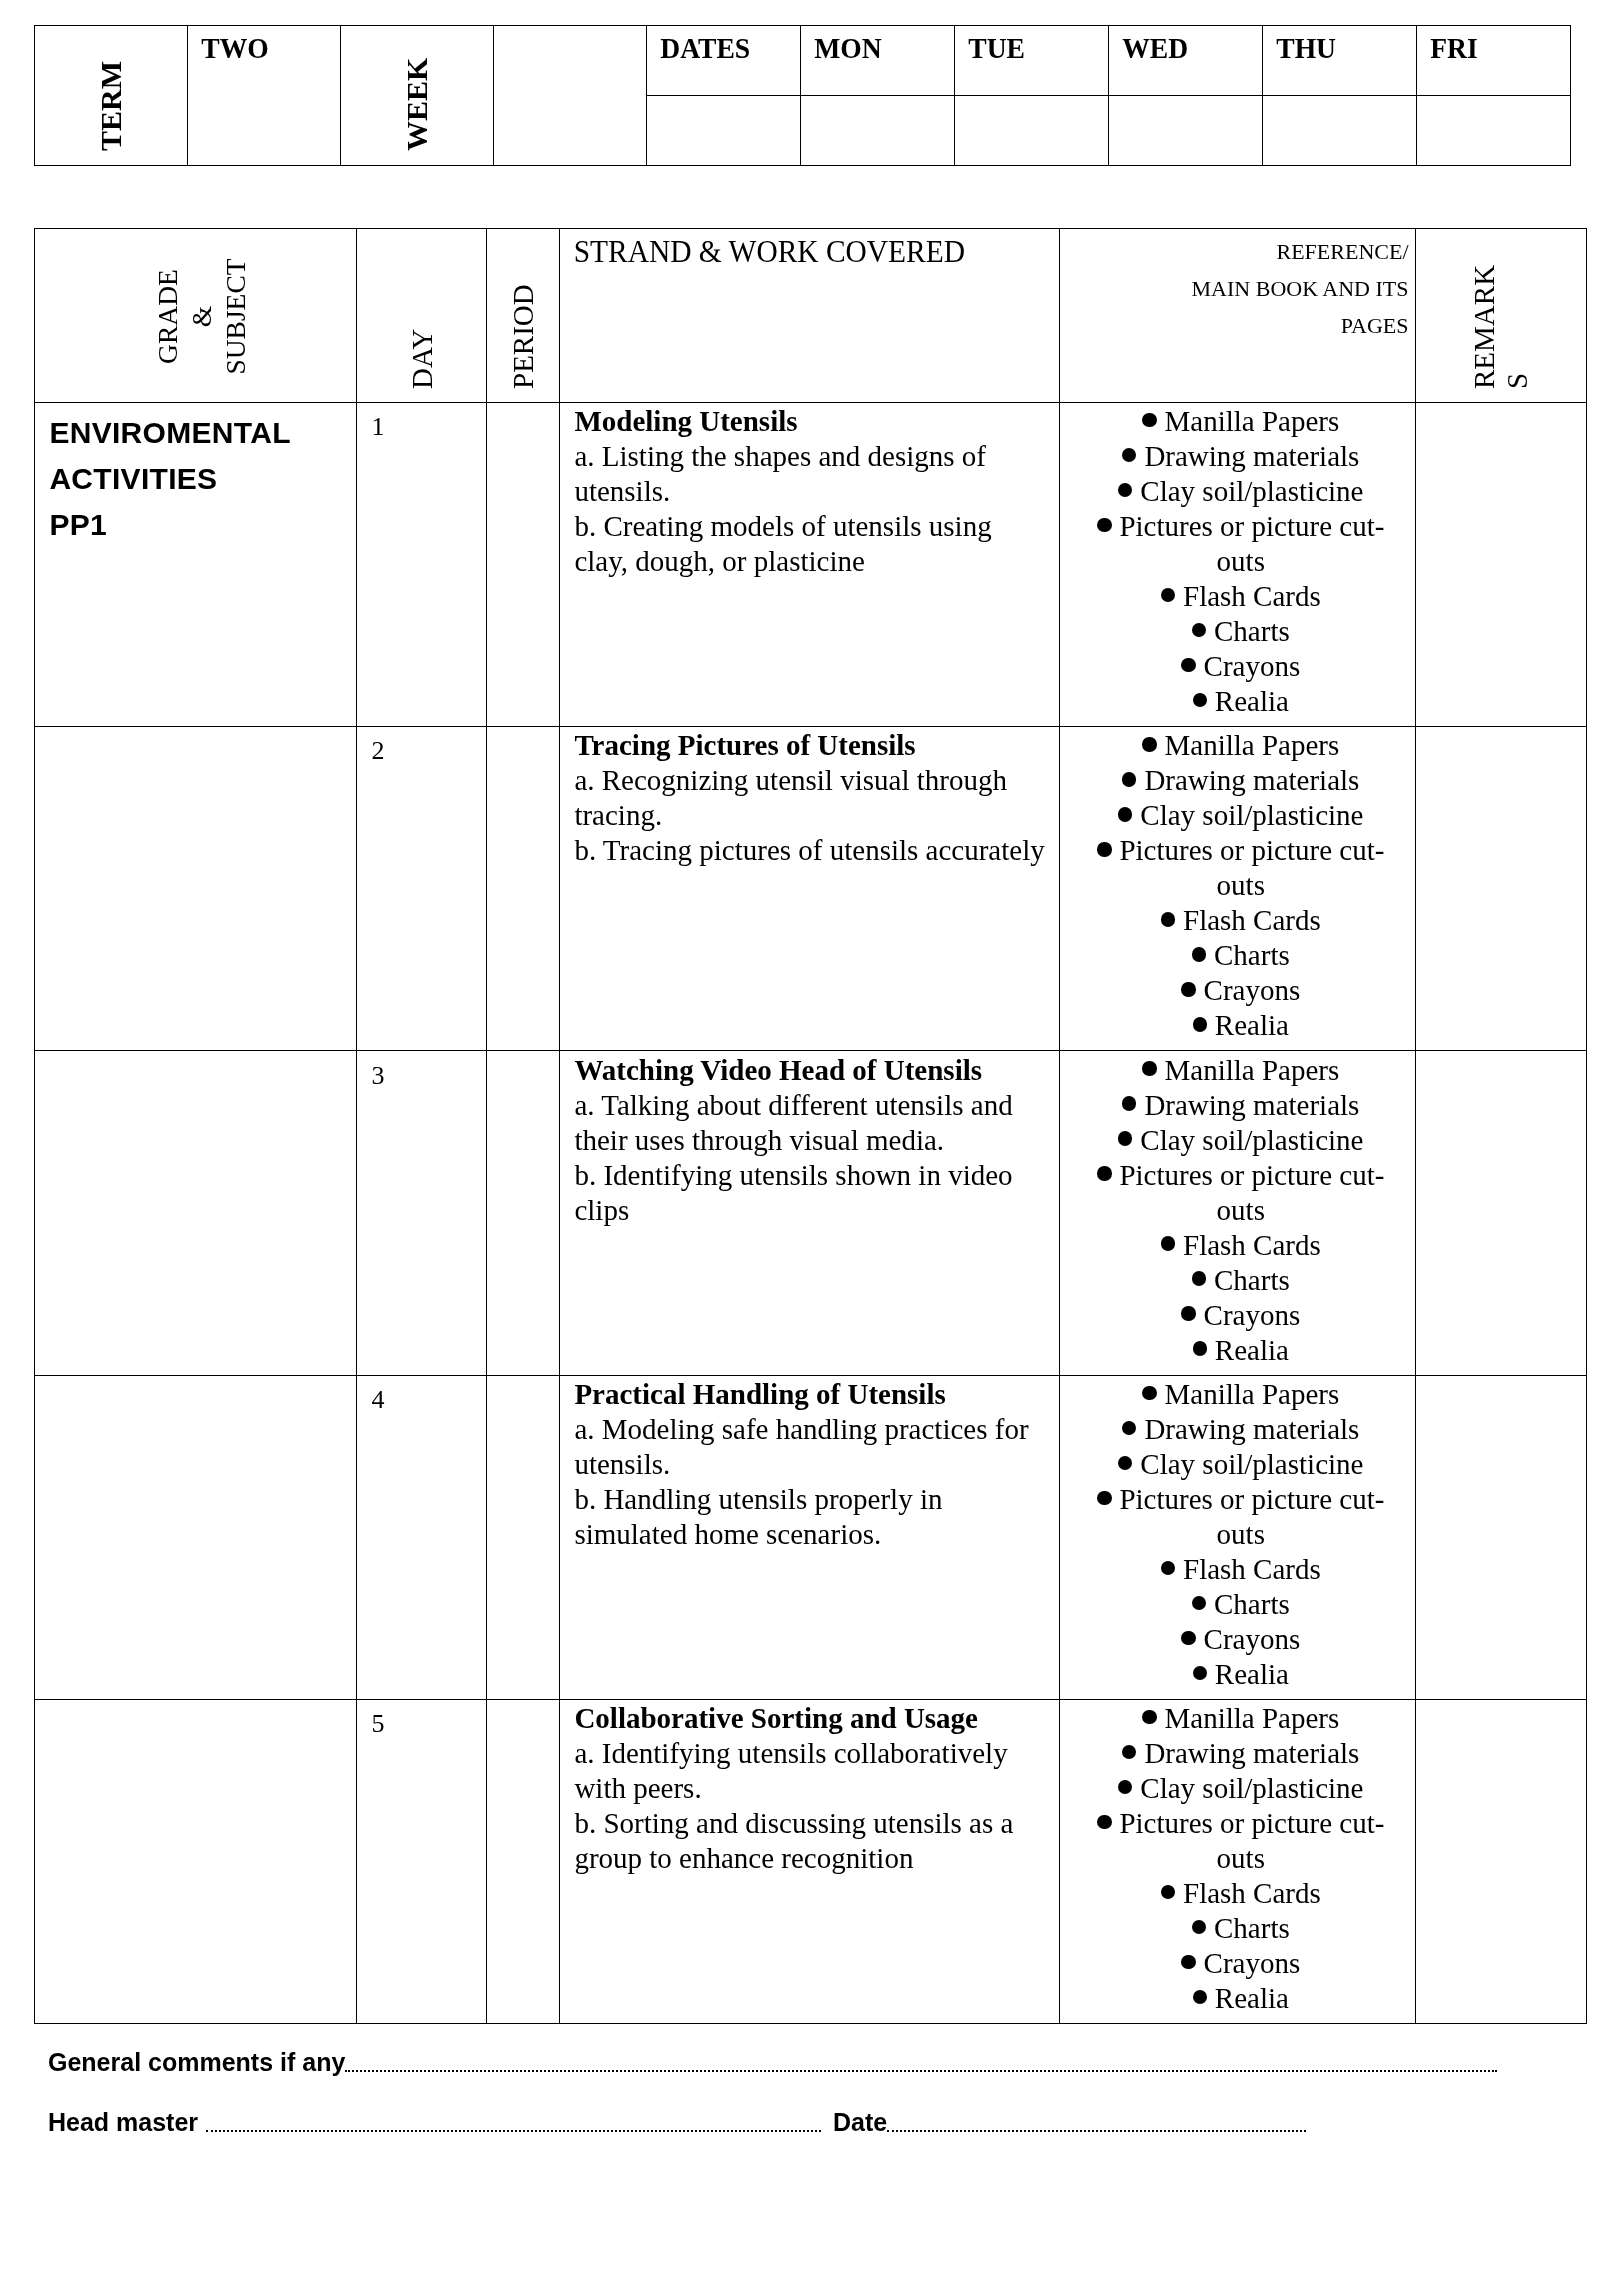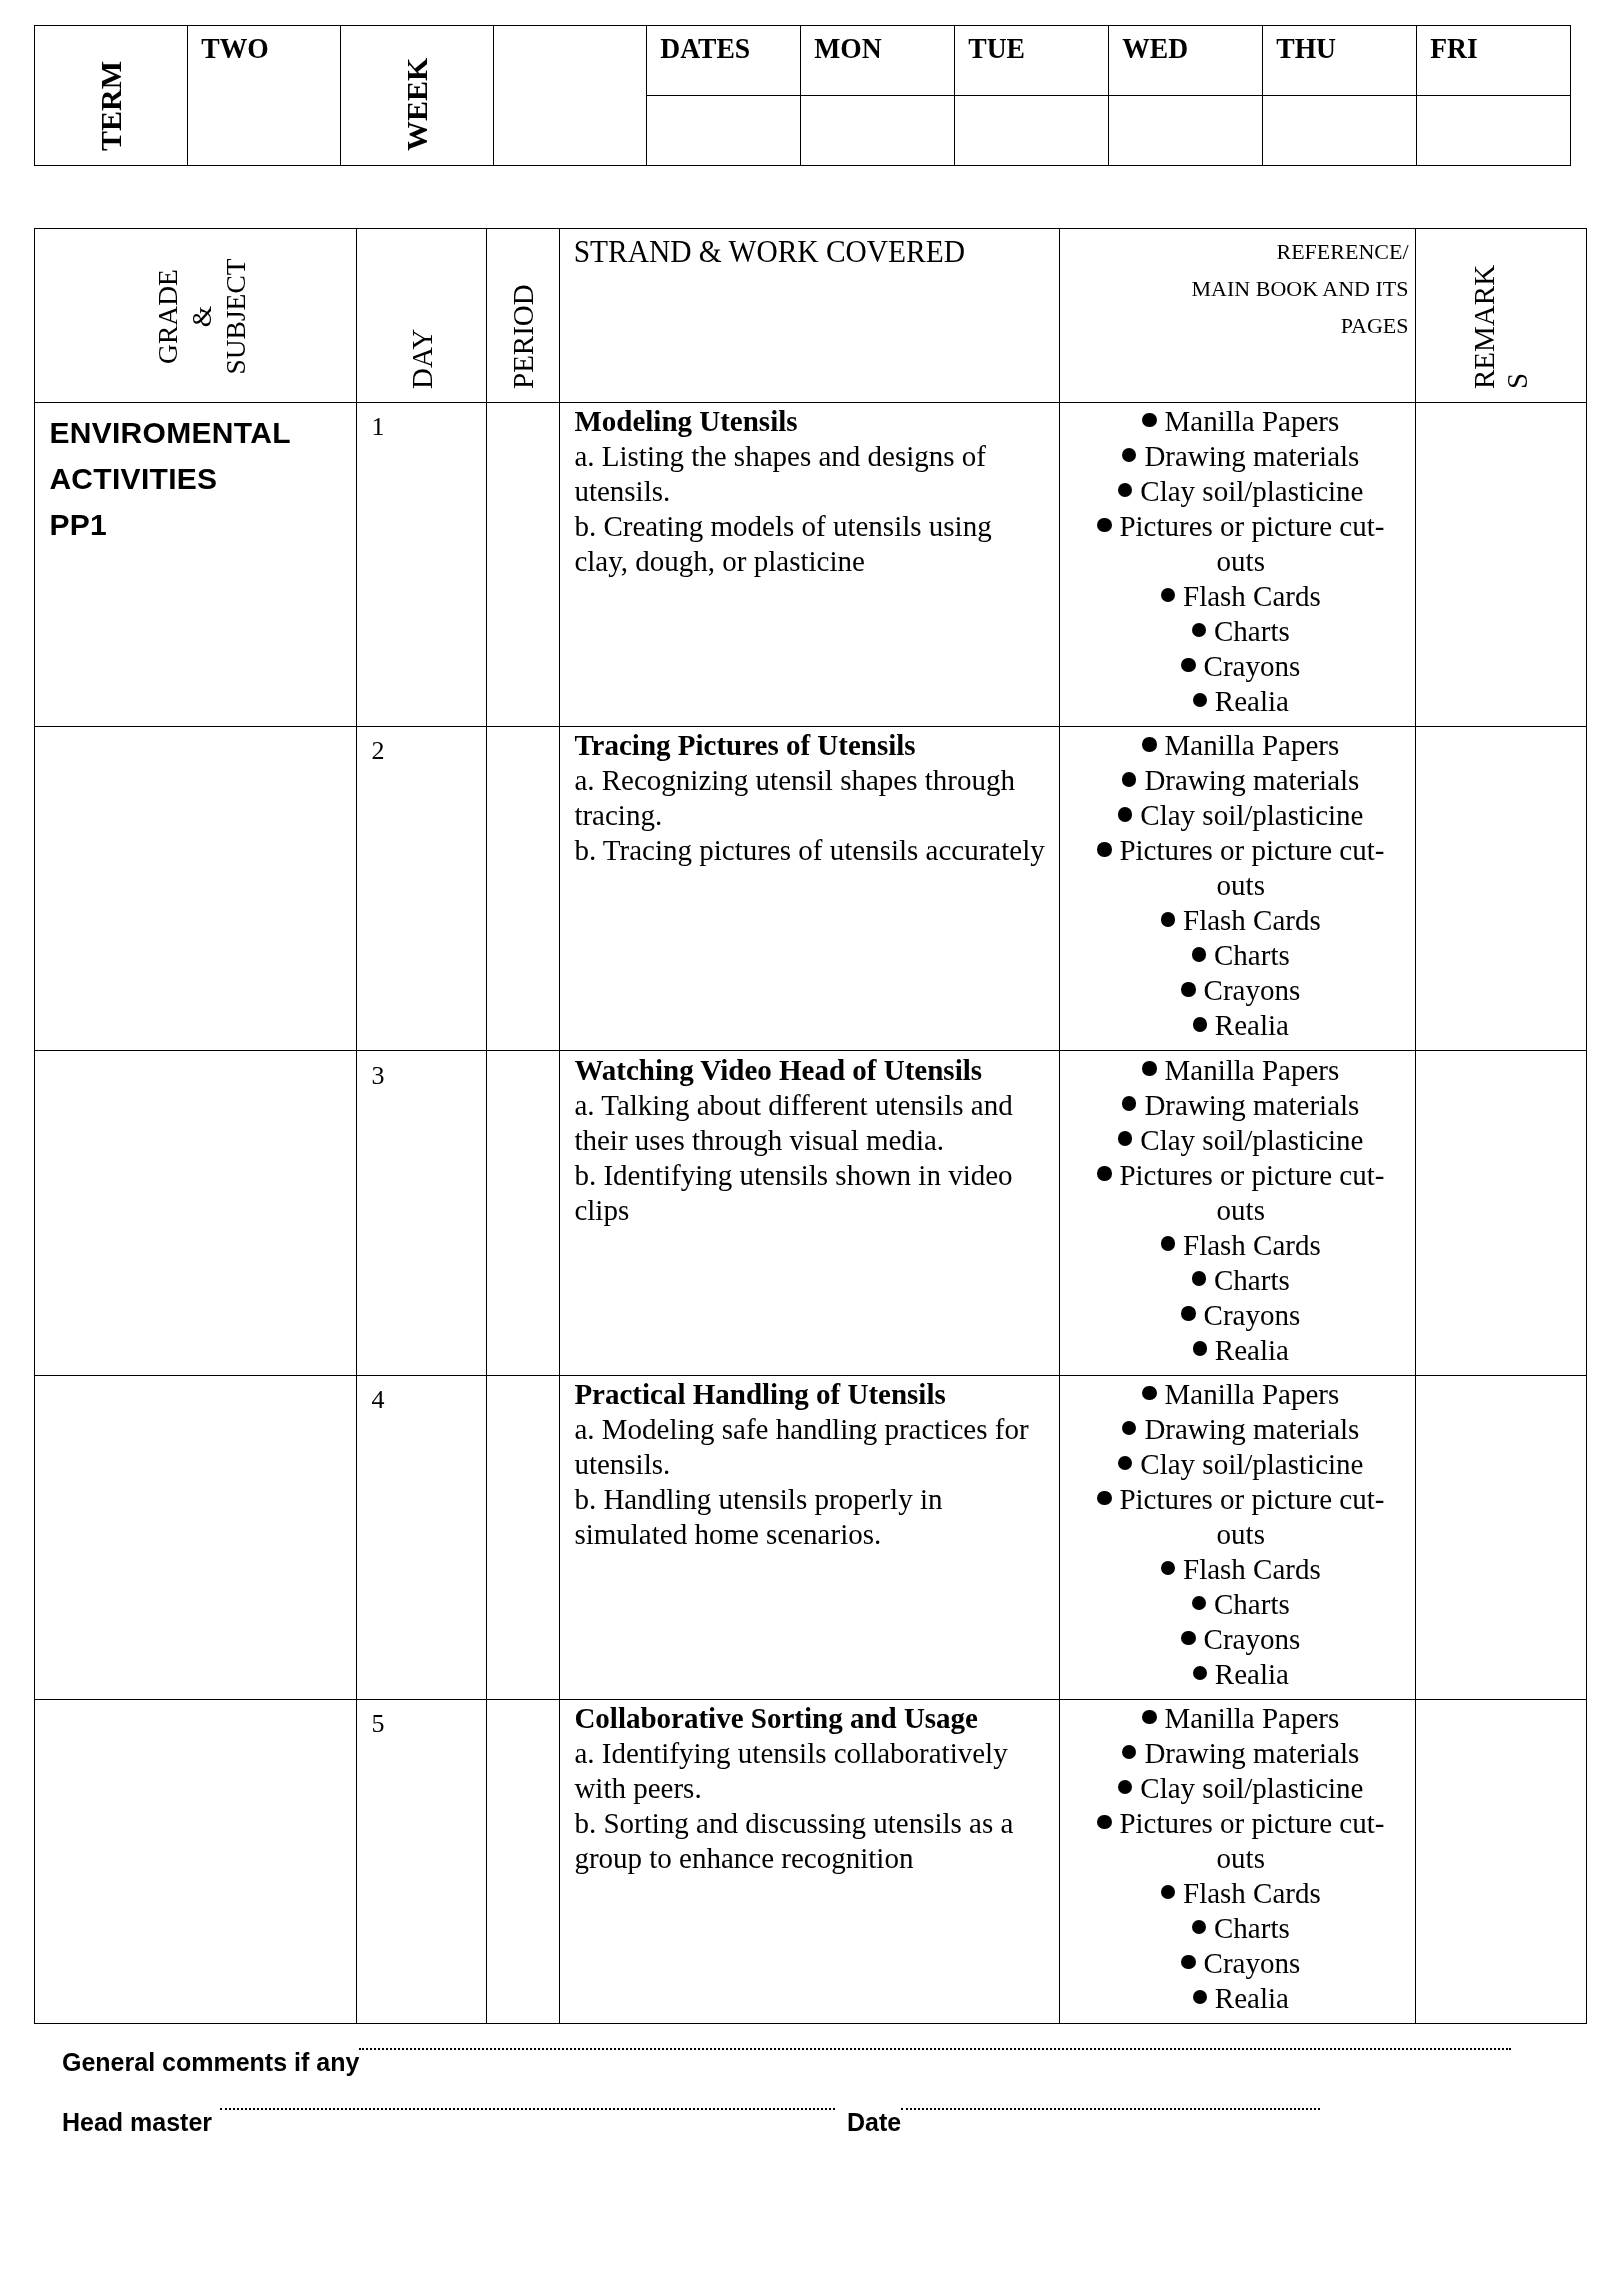--- a/index.html
+++ b/index.html
@@ -140,26 +140,26 @@
     height: 14.4px;
     border-radius: 50%;
     background: #000;
     margin-right: 7.9px;
     vertical-align: 3.9px;
   }
 
   
   .footer {
     position: absolute;
-    left: 62px;
+    left: 48px;
     font-family: "Liberation Sans", sans-serif;
     font-weight: bold;
     font-size: 25px;
     display: flex;
-    align-items: flex-start;
+    align-items: flex-end;
   }
   .footer .dots {
     border-bottom: 2.6px dotted #000;
     height: 0;
     margin-bottom: 5.2px;
   }
   .footer.comments { top: 2048px; }
   .footer.headmaster { top: 2108px; }
 </style>
 </head>
@@ -305,21 +305,21 @@
       </td>
       <td></td>
     </tr>
 
     <tr>
       <td></td>
       <td class="day-cell">2</td>
       <td></td>
       <td class="work-cell">
         <div class="work-title">Tracing Pictures of Utensils</div>
-        <div>a. Recognizing utensil shapes through tracing.</div>
+        <div>a. Recognizing utensil visual through tracing.</div>
         <div>b. Tracing pictures of utensils accurately</div>
       </td>
       <td class="ref-cell">
         <ul class="ref-list">
           <li><span class="bullet"></span><span>Manilla Papers</span></li>
           <li><span class="bullet"></span><span>Drawing materials</span></li>
           <li><span class="bullet"></span><span>Clay soil/plasticine</span></li>
           <li><span class="bullet"></span><span>Pictures or picture cut-outs</span></li>
           <li><span class="bullet"></span><span>Flash Cards</span></li>
           <li><span class="bullet"></span><span>Charts</span></li>

